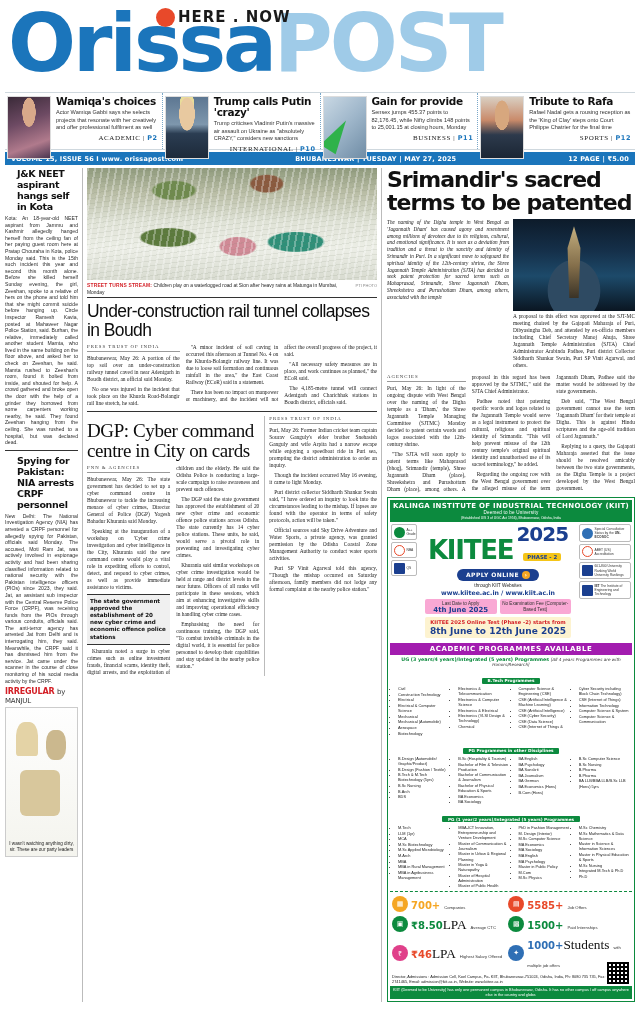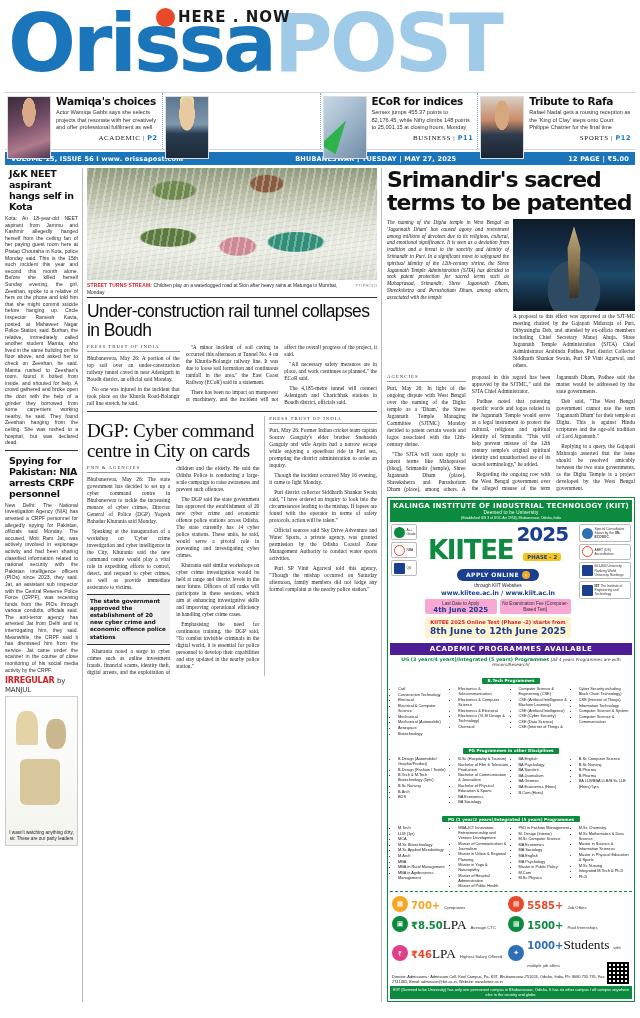--- a/index.html
+++ b/index.html
@@ -102,21 +102,21 @@
 
   
   .content { display:flex; margin:3px 5px 0 5px; }
   .col-left { width:78px; flex:0 0 78px; padding-right:4px; border-right:0.5px solid #bbb; }
   .col-mid  { flex:1; padding:0 4px; }
   .col-right{ width:254px; flex:0 0 254px; padding-left:5px; border-left:0.5px solid #bbb; }
 
   h2.lead {
     font-family:"DejaVu Sans", sans-serif; font-weight:bold;
     font-size:9.5px; line-height:11px; letter-spacing:-0.3px;
-    margin:0 0 3px 4px; color:#111;
+    margin:0 0 3px 12px; color:#111;
   }
   p.sm {
     font-family:"Liberation Sans", sans-serif;
     font-size:5.1px; line-height:6.6px; text-align:justify;
     margin:0 0 3px 0; color:#2a2a2a;
   }
   .rule { border-top:1px solid #333; margin:4px 0 4px 0; }
 
   
   .comic-head {
@@ -279,21 +279,21 @@
   .badge-sm {
     border:0.5px solid #bbb; border-radius:2px; margin-bottom:2px; padding:1.5px;
     display:flex; align-items:center; gap:2px;
     font-family:"Liberation Sans",sans-serif; font-size:3.3px; line-height:4.2px; color:#333;
   }
   .badge-ic { width:11px;height:11px;flex:0 0 11px;border-radius:50%;background:#2f6fb5; }
   .badge-ic.o { background:none; border:1.5px solid #e8492a; }
   .badge-ic.sq { border-radius:1px; background:#1b3f8f; }
   .badge-ic.g { background:#0c8a3e; }
   .acad-bar {
-    background:#4c1d95; color:#fff; text-align:center; margin:3px 0 0 0;
+    background:#a21caf; color:#fff; text-align:center; margin:3px 0 0 0;
     padding:2px 0; font-family:"DejaVu Sans",sans-serif; font-weight:bold;
     font-size:7px; letter-spacing:0.6px;
   }
   .acad-sub {
     text-align:center; font-family:"DejaVu Sans",sans-serif; font-weight:bold;
     font-size:4.8px; color:#0c8a3e; padding:2px 0 1px 0;
   }
   .acad-sub i { color:#333; font-weight:normal; font-size:4.2px; }
   .prog-tag {
     background:#0c8a3e; color:#fff; display:inline-block; padding:0.5px 6px;
@@ -359,27 +359,32 @@
       <div class="t-body">
         <div class="t-head">Wamiqa's choices</div>
         <div class="t-desc">Actor Wamiqa Gabbi says she selects projects that resonate with her creatively and offer professional fulfilment as well</div>
         <div class="t-sec"><span>ACADEMIC</span> | <b>P2</b></div>
       </div>
     </div>
     <div class="teaser">
       <div class="t-thumb">
           <div class="art-trump"></div>
         </div>
+      <div class="t-body">
+        <div class="t-head">Trump calls Putin 'crazy'</div>
+        <div class="t-desc">Trump criticises Vladimir Putin's massive air assault on Ukraine as "absolutely CRAZY," considers new sanctions</div>
+        <div class="t-sec"><span>INTERNATIONAL</span> | <b>P10</b></div>
+      </div>
     </div>
     <div class="teaser">
       <div class="t-thumb">
           <div class="art-sensex"></div>
         </div>
       <div class="t-body">
-        <div class="t-head">ECoR for indices</div>
+        <div class="t-head">Gain for provide</div>
         <div class="t-desc">Sensex jumps 455.37 points to 82,176.45, while Nifty climbs 148 points to 25,001.15 at closing hours, Monday</div>
         <div class="t-sec"><span>BUSINESS</span> | <b>P11</b></div>
       </div>
     </div>
     <div class="teaser">
       <div class="t-thumb">
           <div class="art-nadal"></div>
         </div>
       <div class="t-body">
         <div class="t-head">Tribute to Rafa</div>

